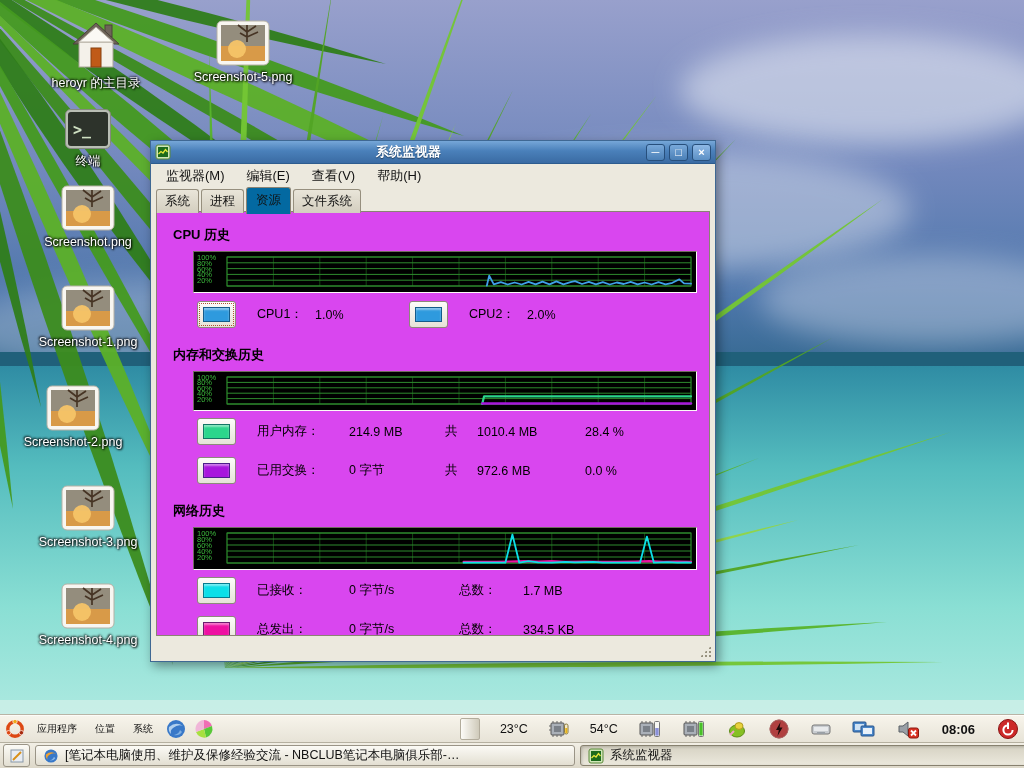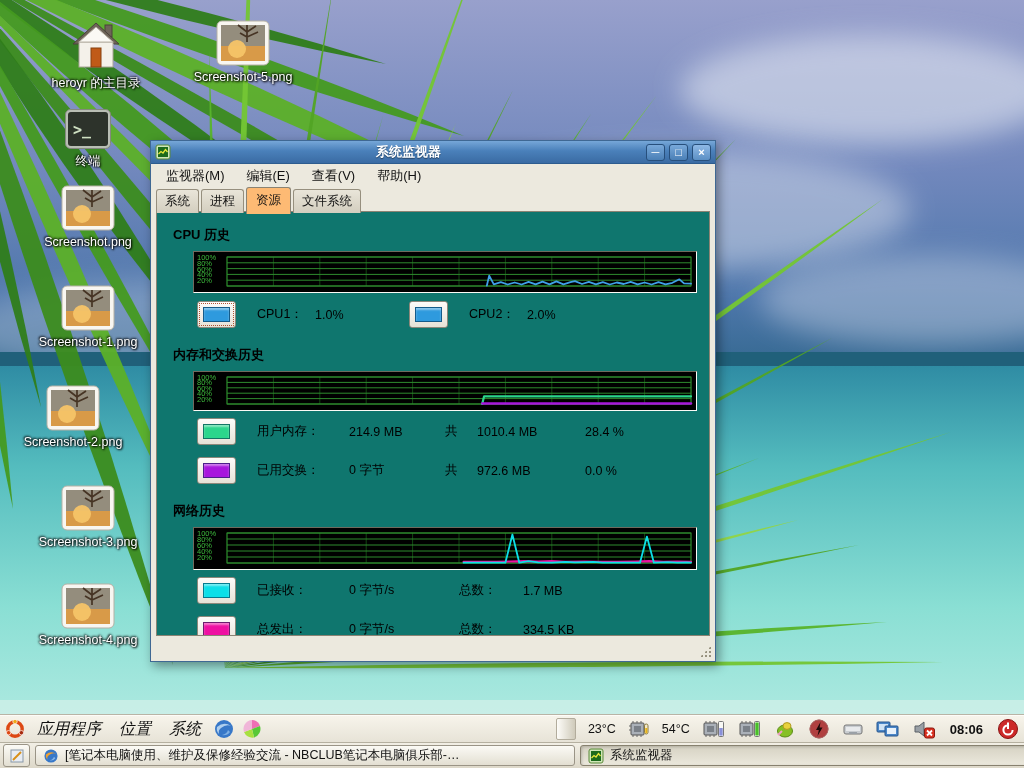--- a/index.html
+++ b/index.html
@@ -27,22 +27,22 @@
   .wbtn{width:17px;height:15px;border-radius:3px;border:1px solid #274f7c;
     background:linear-gradient(#79a9da,#4a7fb6);display:flex;align-items:center;justify-content:center;
     color:#fff;font-size:11px;font-weight:bold;line-height:1;cursor:pointer;}
   .wbtn span{transform:translateY(-0.5px);}
   .menubar{height:24px;display:flex;align-items:center;gap:4px;padding:0 6px;background:#ece9de;}
   .menuitem{font-size:13px;padding:2px 9px;color:#111;cursor:pointer;}
   .tabstrip{height:25px;display:flex;align-items:flex-end;padding-left:5px;position:relative;z-index:2;}
   .tab{font-size:12.5px;padding:3px 8px 3px;margin-right:2px;cursor:pointer;color:#111;
     background:linear-gradient(#e9e5d9,#d3cebf);border:1px solid #968f7e;border-bottom:none;
     border-radius:3px 3px 0 0;}
-  .tab.active{background:#fdba74;padding:4px 9px 5px;position:relative;top:1px;border-color:#8a8373;}
-  .tabpage{position:absolute;left:5px;right:5px;top:70px;bottom:25px;background:#0f766e;
+  .tab.active{background:#0369a1;padding:4px 9px 5px;position:relative;top:1px;border-color:#8a8373;}
+  .tabpage{position:absolute;left:5px;right:5px;top:70px;bottom:25px;background:#d946ef;
     border:1px solid #8a8373;padding:8px 0 0 12px;box-sizing:border-box;overflow:hidden;z-index:1;}
   .sect-head{font-size:13px;font-weight:bold;color:#000;margin:6px 0 0 4px;height:17px;}
   .graph{margin:8px 0 0 24px;width:504px;}
   svg.chart{display:block;background:#000;border:1px solid;border-color:#6f6a5e #fbfaf6 #fbfaf6 #6f6a5e;box-sizing:border-box;}
   .lrow{display:flex;align-items:center;margin:24px 0 0 28px;font-size:12.5px;color:#000;}
   .cpurow{margin-top:8px;}
   .sw{width:37px;height:25px;border:1px solid #8d887b;border-radius:3px;flex:0 0 auto;
     background:linear-gradient(#fdfcfa,#e6e2d7);display:flex;align-items:center;justify-content:center;
     margin-right:21px;cursor:pointer;}
   .sw.focus{outline:1px dotted #b05030;outline-offset:-3px;}
@@ -52,22 +52,22 @@
   .lab90{width:92px;} .val95{width:96px;} .of30{width:32px;} .tot105{width:108px;}
   .nval{width:110px;} .nlab{width:64px;}
   .grip{position:absolute;right:3px;bottom:3px;width:13px;height:13px;cursor:nwse-resize;
     background-image:radial-gradient(#98927f 1px,transparent 1.2px);background-size:4px 4px;background-position:1px 1px;
     clip-path:polygon(100% 0,100% 100%,0 100%);}
   
   .panel{position:absolute;left:0;top:715px;width:1024px;height:27px;z-index:8;
     background:linear-gradient(#f7f4eb,#e7e3d7);border-top:1px solid #fdfcf8;box-shadow:0 -1px 0 #b9b4a5;
     display:flex;align-items:center;padding:0 5px;box-sizing:border-box;}
   .pmenu{display:flex;align-items:center;gap:6px;}
-  .pmenu .menu-label{font-size:16px;padding:2px 6px;color:#111;cursor:pointer;font-style:italic;}
-  .tray{margin-left:auto;display:flex;align-items:center;gap:12px;}
+  .pmenu .menu-label{font-size:10px;padding:2px 6px;color:#111;cursor:pointer;}
+  .tray{margin-left:auto;display:flex;align-items:center;gap:20px;}
   .traytxt{font-size:12.5px;color:#111;}
   .clock{font-size:13px;font-weight:bold;color:#111;padding:0 2px;cursor:pointer;}
   .handle{width:18px;height:20px;background:linear-gradient(90deg,#fdfcf8,#cfcaba);border:1px solid #b2ac9c;border-radius:2px;}
   .taskbar{position:absolute;left:0;top:742px;width:1024px;height:26px;z-index:8;
     background:linear-gradient(#f2efe5,#ddd8c9);border-top:1px solid #b5b0a0;
     display:flex;align-items:center;gap:5px;padding:0 3px;box-sizing:border-box;}
   .showdesk{width:25px;height:21px;border:1px solid #9a9486;border-radius:3px;flex:0 0 auto;
     background:linear-gradient(#fbfaf5,#e3dfd2);display:flex;align-items:center;justify-content:center;cursor:pointer;}
   .task{height:21px;border:1px solid #9a9486;border-radius:3px;cursor:pointer;
     background:linear-gradient(#fbfaf5,#e3dfd2);display:flex;align-items:center;gap:6px;padding:0 7px;

